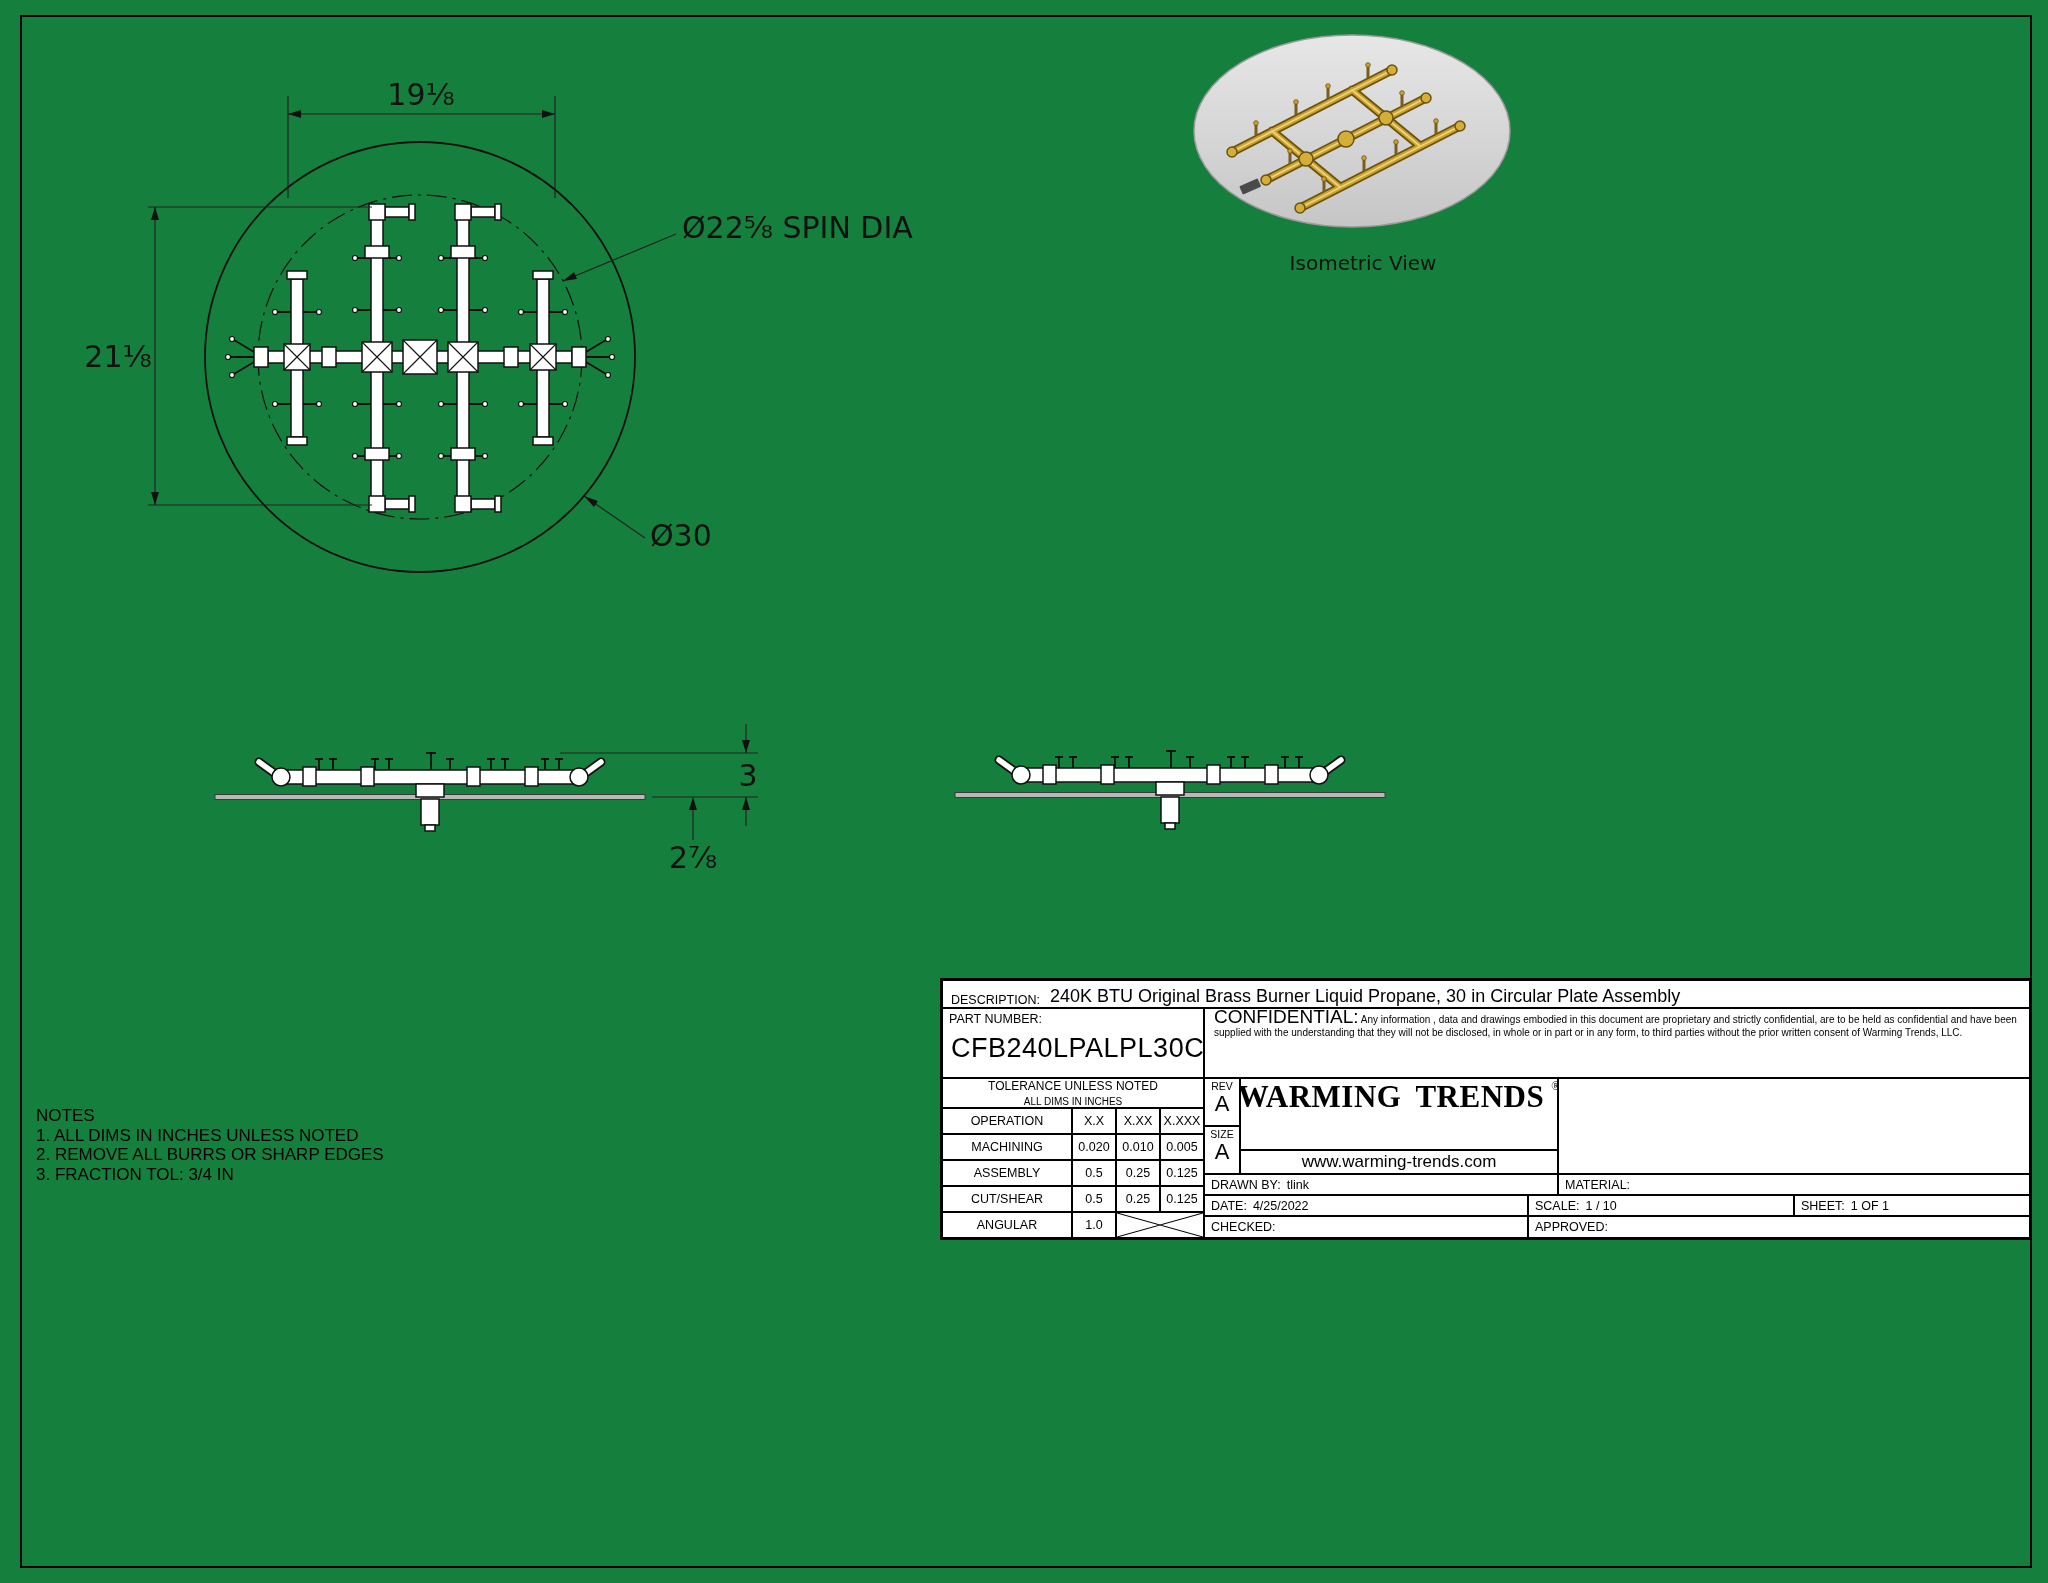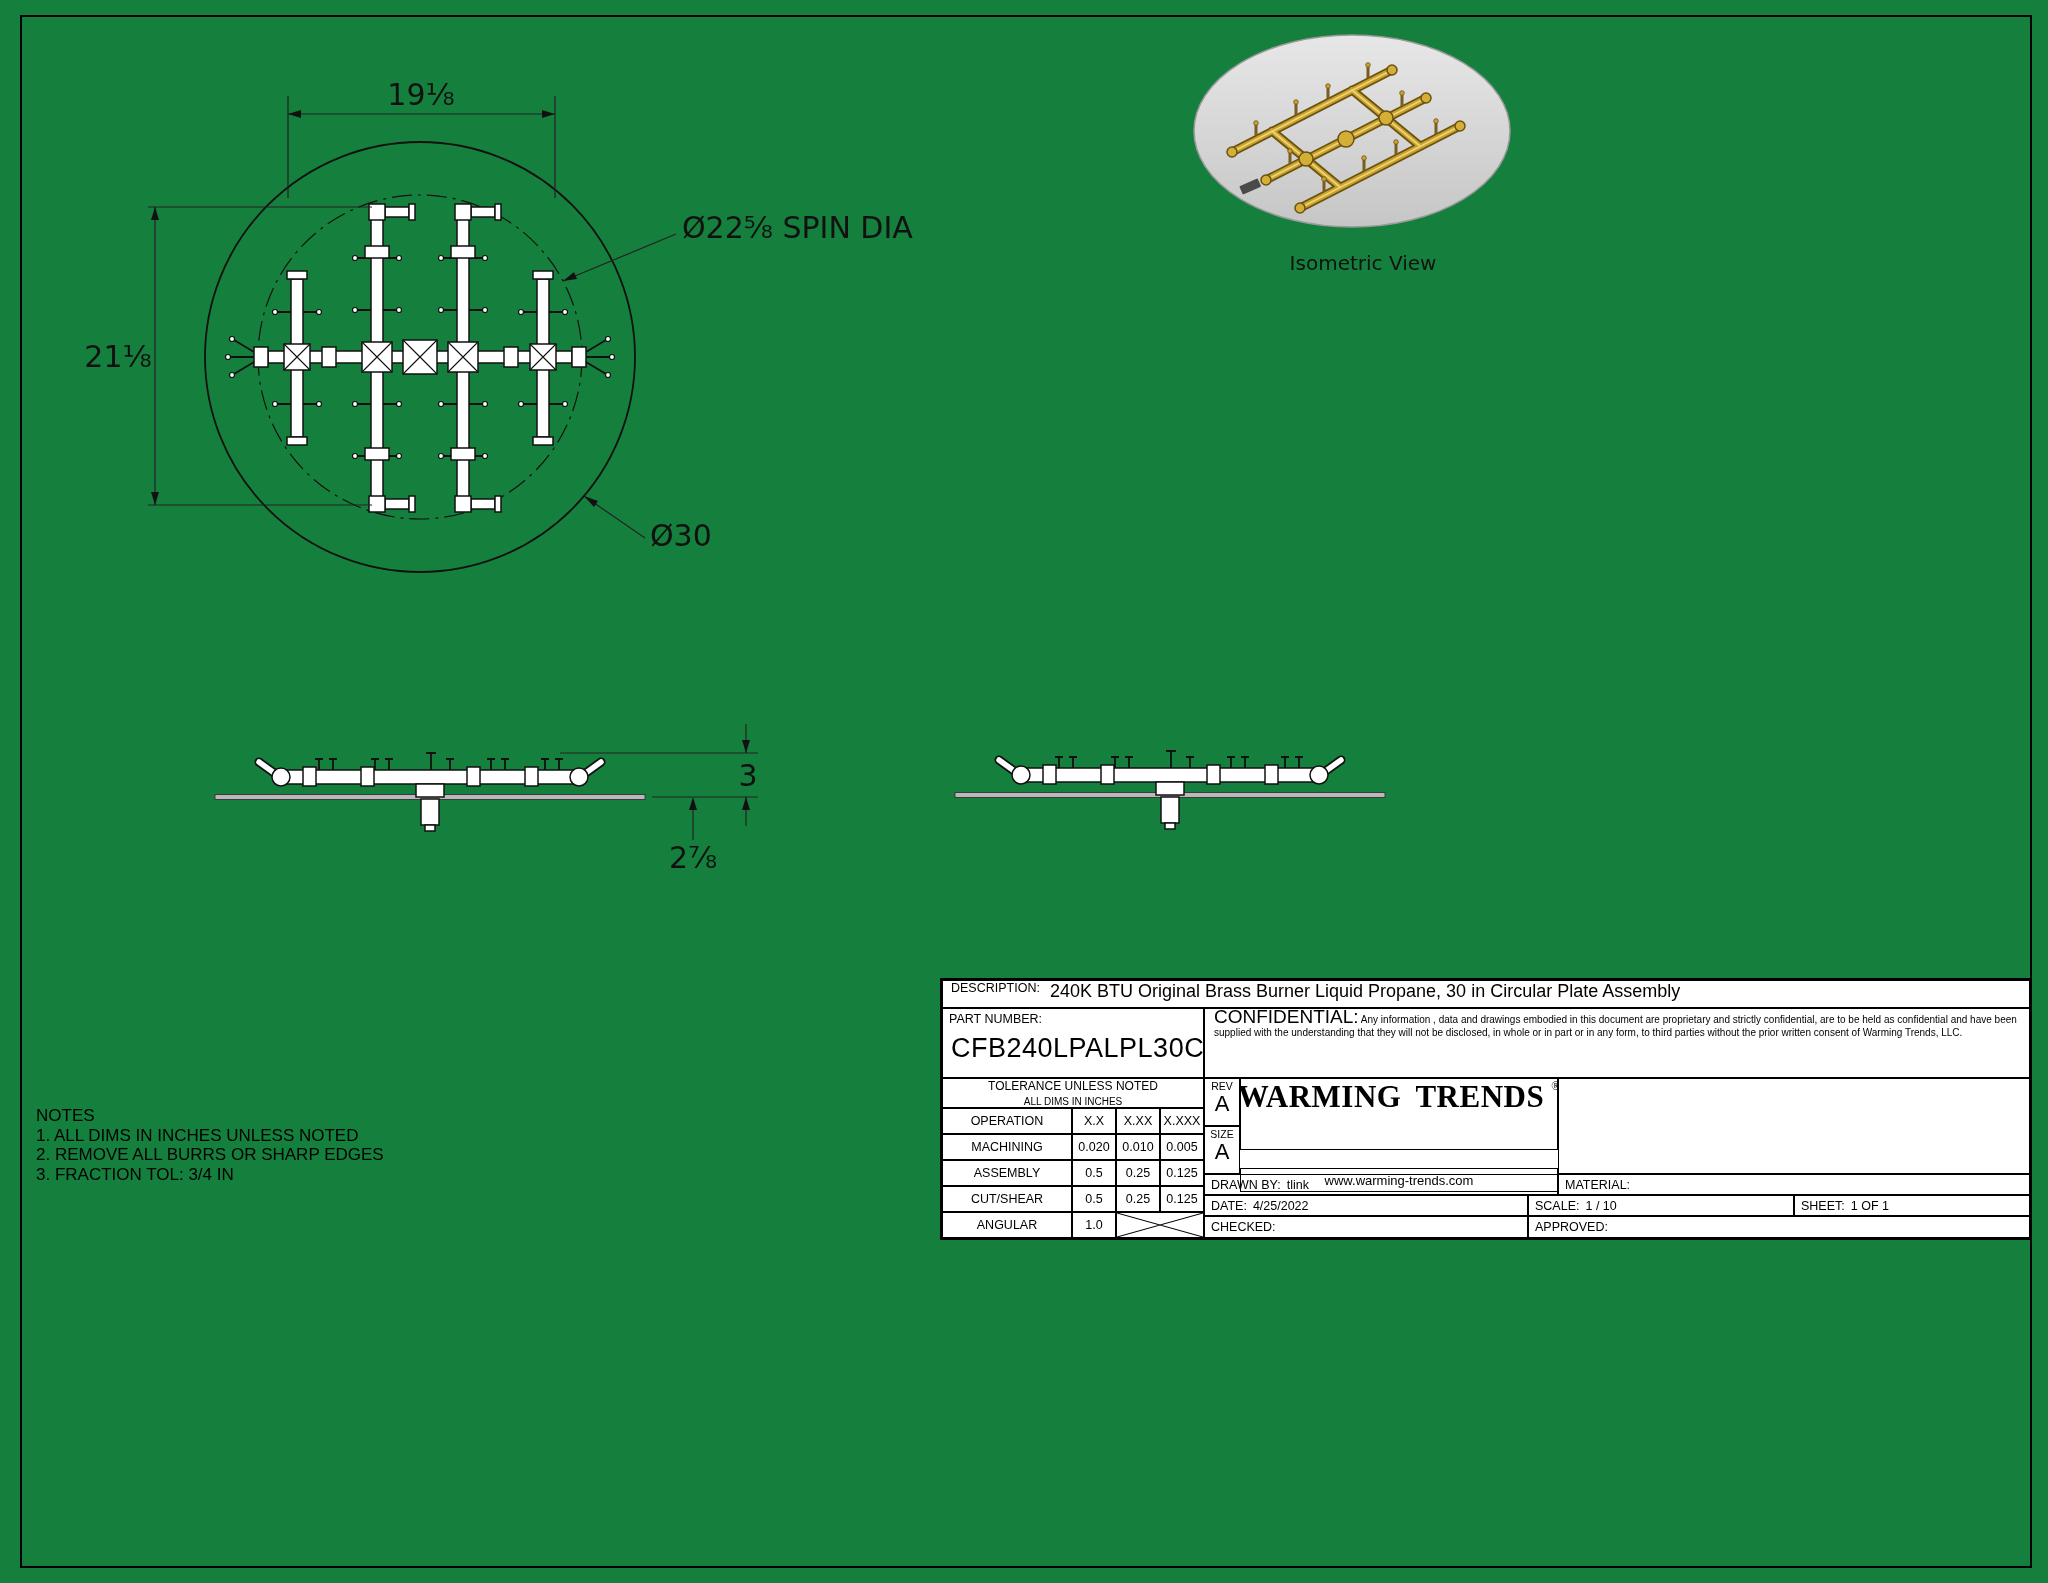--- a/index.html
+++ b/index.html
@@ -31,42 +31,42 @@
   .ticktip{fill:#caa433;stroke:#6b5210;stroke-width:0.8;}
 
   
   .notes{position:absolute;left:36px;top:1106px;font-size:17px;line-height:19.5px;}
 
   
   .tb{position:absolute;left:940px;top:978px;width:1092px;height:262px;
       border:2px solid #000;box-sizing:border-box;background:#fff;font-size:13px;}
   .cell{position:absolute;border:1px solid #000;box-sizing:border-box;overflow:hidden;}
   .lbl{font-size:12.5px;}
-  .desc-row{display:flex;align-items:flex-start;gap:10px;padding:0 8px;}
+  .desc-row{display:flex;align-items:flex-end;gap:10px;padding:0 8px;}
   .desc-val{font-size:18px;}
   .cell-label{font-size:12.5px;padding:3px 6px;}
   .pn{font-size:27px;text-align:center;margin-top:4px;letter-spacing:0.5px;padding-left:8px;}
   .conf{padding:2px 9px;font-size:10px;line-height:12.5px;}
   .conf-big{font-size:19px;}
   .tol-head{display:flex;flex-direction:column;align-items:center;justify-content:space-between;}
   .tol-head .t1{font-size:12px;}
   .tol-head .t2{font-size:10px;}
   .tol-table{position:absolute;left:0;top:128px;width:262px;height:130px;display:grid;
              grid-template-columns:130px 44px 44px 44px;grid-template-rows:repeat(5,26px);}
   .tcell{border:1px solid #000;box-sizing:border-box;display:flex;align-items:center;
          justify-content:center;font-size:12.5px;}
   .cross2{grid-column:3/5;padding:0;}
   .cross2 svg{width:100%;height:100%;display:block;}
   .mini{font-size:10.5px;text-align:center;padding-top:1px;}
   .bigA{font-size:22px;text-align:center;line-height:24px;}
   .rowcell{display:flex;align-items:center;gap:6px;padding-left:6px;font-size:12.5px;}
   .logo-cell{display:flex;align-items:flex-start;justify-content:center;gap:7px;}
   .brand-word{font-family:"Liberation Serif",serif;font-size:31px;font-weight:700;letter-spacing:0.5px;}
   .reg{font-size:12px;vertical-align:super;font-family:"Liberation Serif",serif;}
-  .web-cell{display:flex;align-items:center;justify-content:center;font-size:13px;margin-top:18px;}
+  .web-cell{display:flex;align-items:center;justify-content:center;font-size:17px;}
 </style>
 </head>
 <body>
 
 <div class="sheet">
   <div class="frame"></div>
 
   <svg class="draw" viewBox="0 0 2048 1583">
     <defs>
       <linearGradient id="plateGrad" x1="0" y1="0" x2="0" y2="1">

